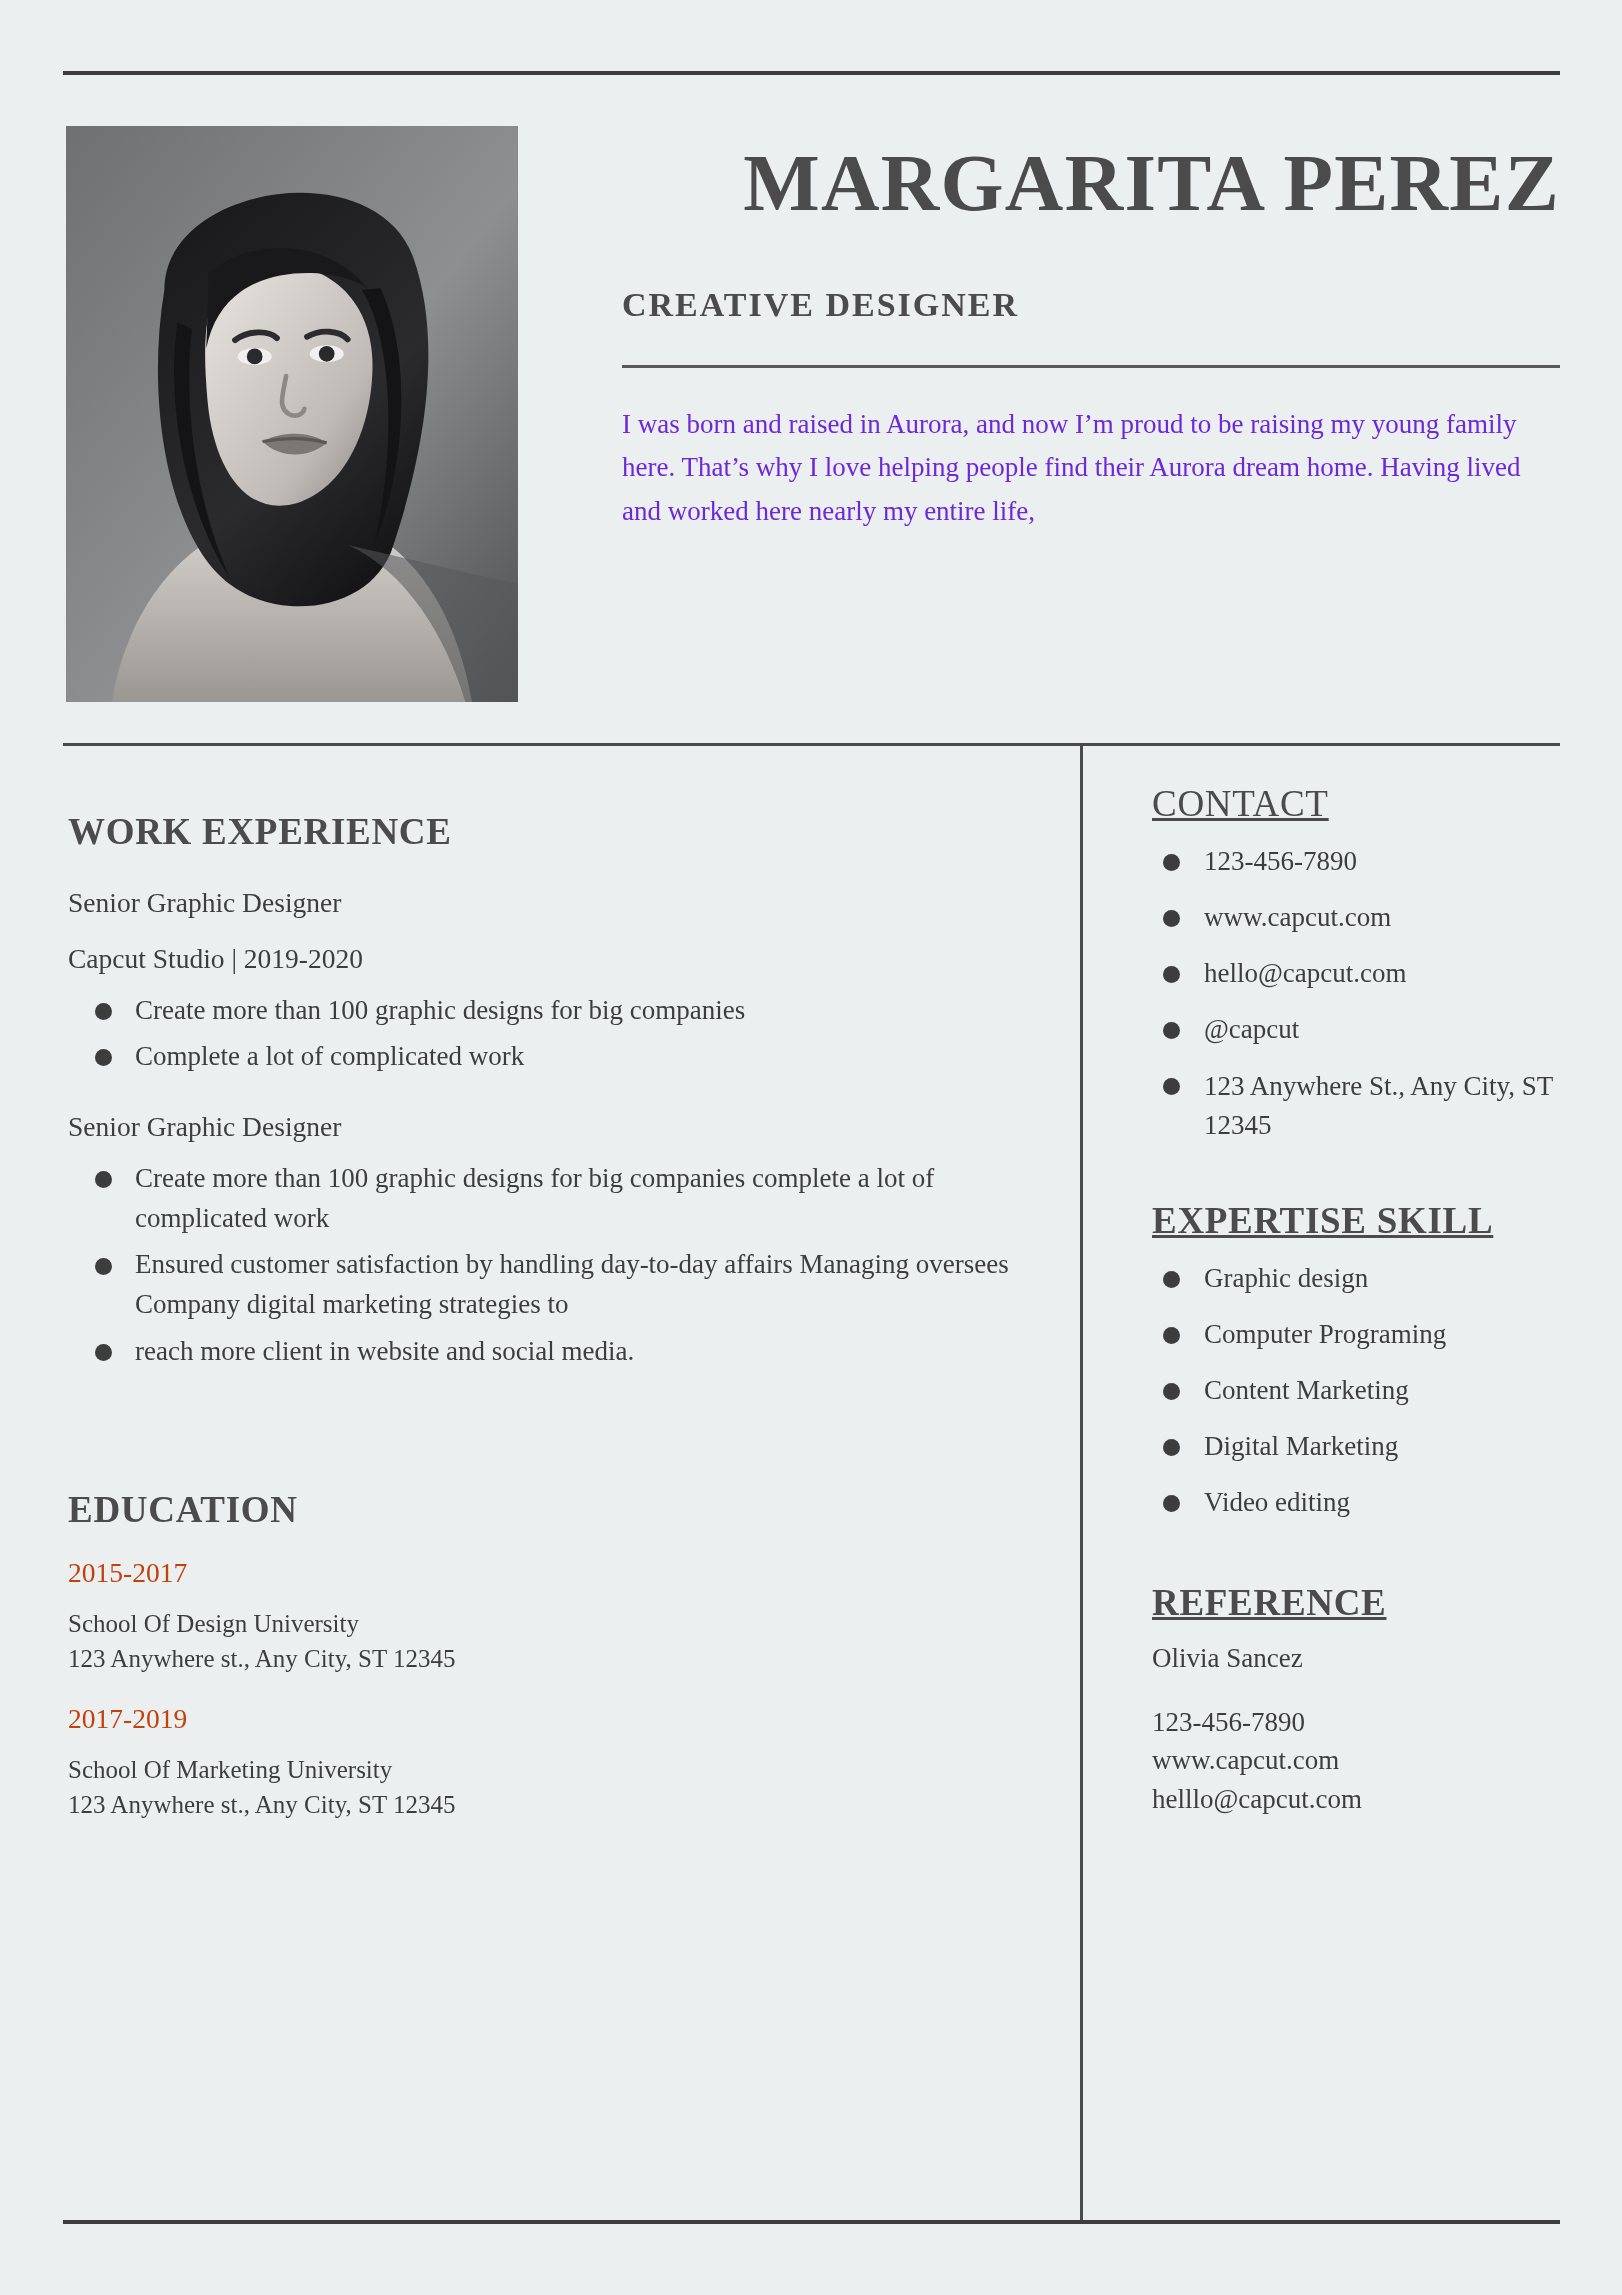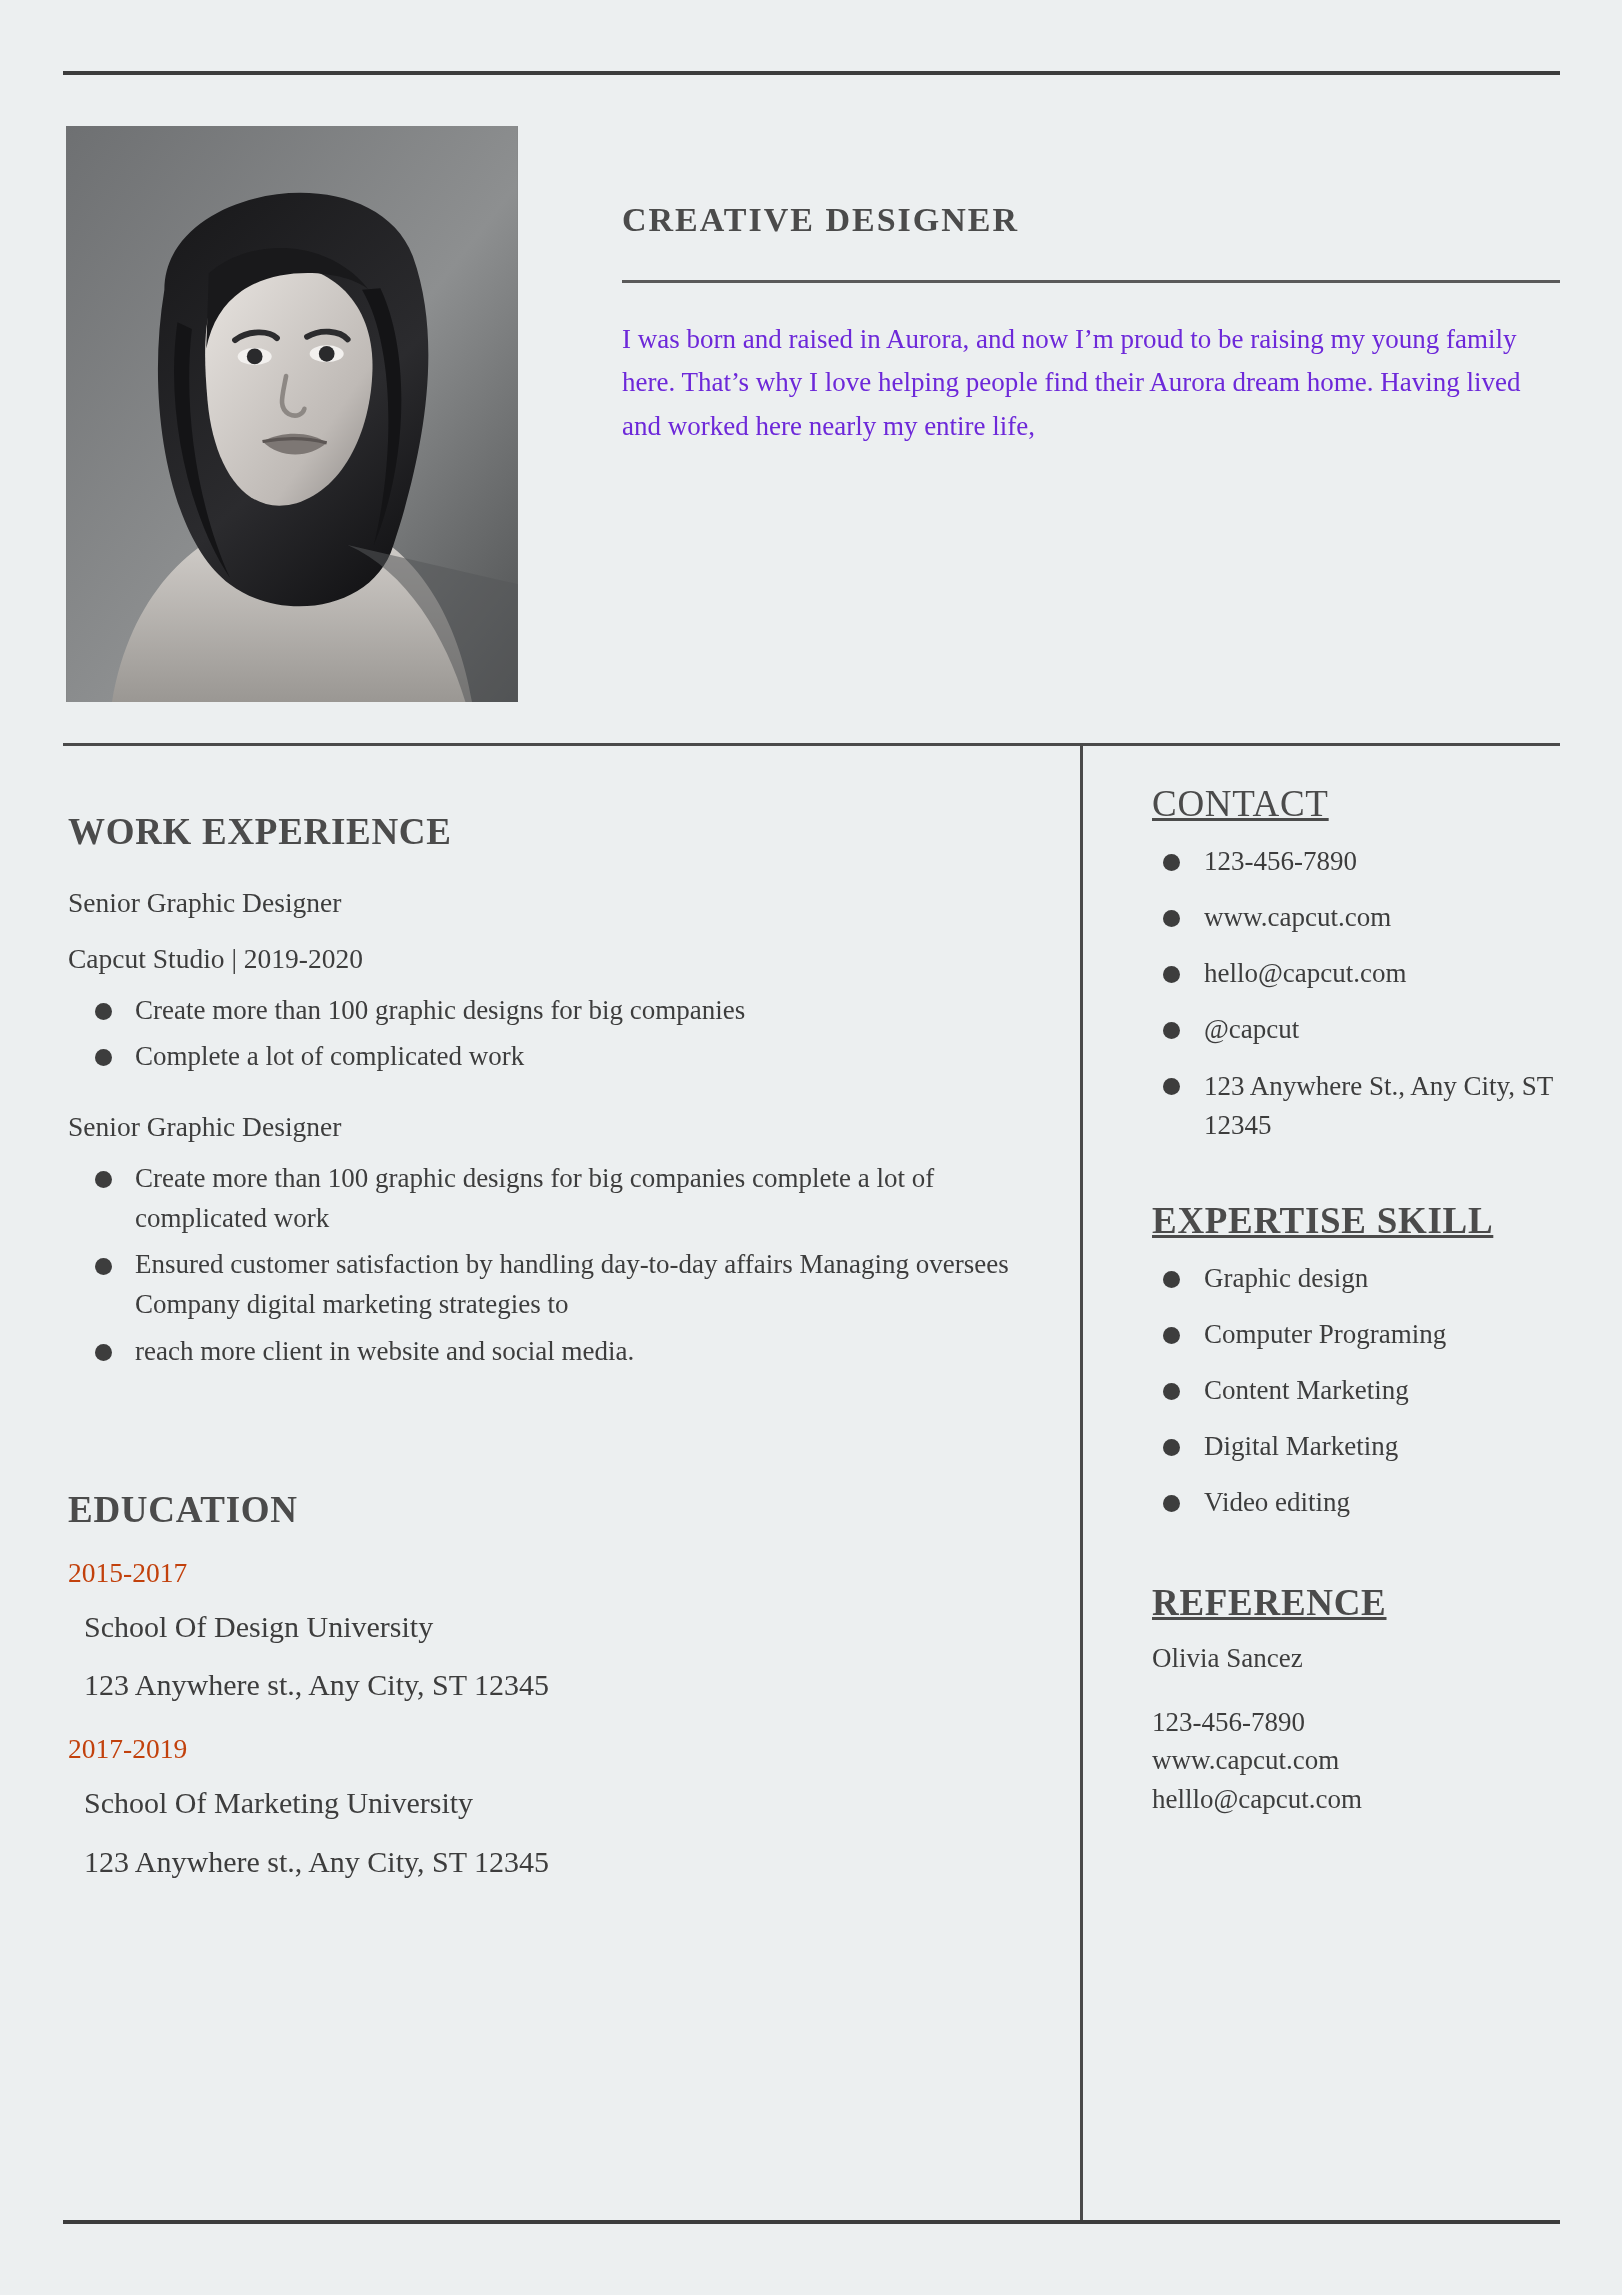--- a/index.html
+++ b/index.html
@@ -163,24 +163,24 @@
     border-radius: 50%;
   }
 
   .edu-block { margin-top: 22px; }
   .edu-years {
     font-size: 27.5px;
     color: #c2410c;
     margin: 26px 0 17px 0;
   }
   .edu-line {
-    font-size: 30px;
+    font-size: 25px;
     color: #3d3d3d;
     line-height: 1.42;
-    margin: 16px;
+    margin: 0;
   }
 
   .education-wrap { margin-top: 116px; }
 
   
   .right-col {
     position: absolute;
     left: 1152px;
     top: 782px;
     width: 419px;
@@ -292,20 +292,21 @@
         <path d="M336 382 C 330 414, 324 430, 340 440 C 352 446, 362 440, 364 432" stroke="#8d8884" stroke-width="7" fill="none" stroke-linecap="round"></path>
 
         <path d="M300 482 C 330 466, 372 466, 398 484 C 372 508, 326 508, 300 482 Z" fill="#7d7774"></path>
         <path d="M300 482 C 332 476, 368 476, 398 484" stroke="#5c5654" stroke-width="5" fill="none"></path>
 
         <path d="M430 640 C 520 680, 580 780, 610 880 L 690 880 L 690 700 Z" fill="#55585a" opacity="0.55"></path>
       </svg>
     </div>
 
     <div class="head-right">
+      <h1 class="name">MARGARITA PEREZ</h1>
       <div class="role">CREATIVE DESIGNER</div>
       <div class="head-rule"></div>
       <p class="summary">I was born and raised in Aurora, and now I’m proud to be raising my young family here. That’s why I love helping people find their Aurora dream home. Having lived and worked here nearly my entire life,</p>
     </div>
   </div>
 
   <div class="left-col">
 
     <h2 class="sec-title">WORK EXPERIENCE</h2>
 

